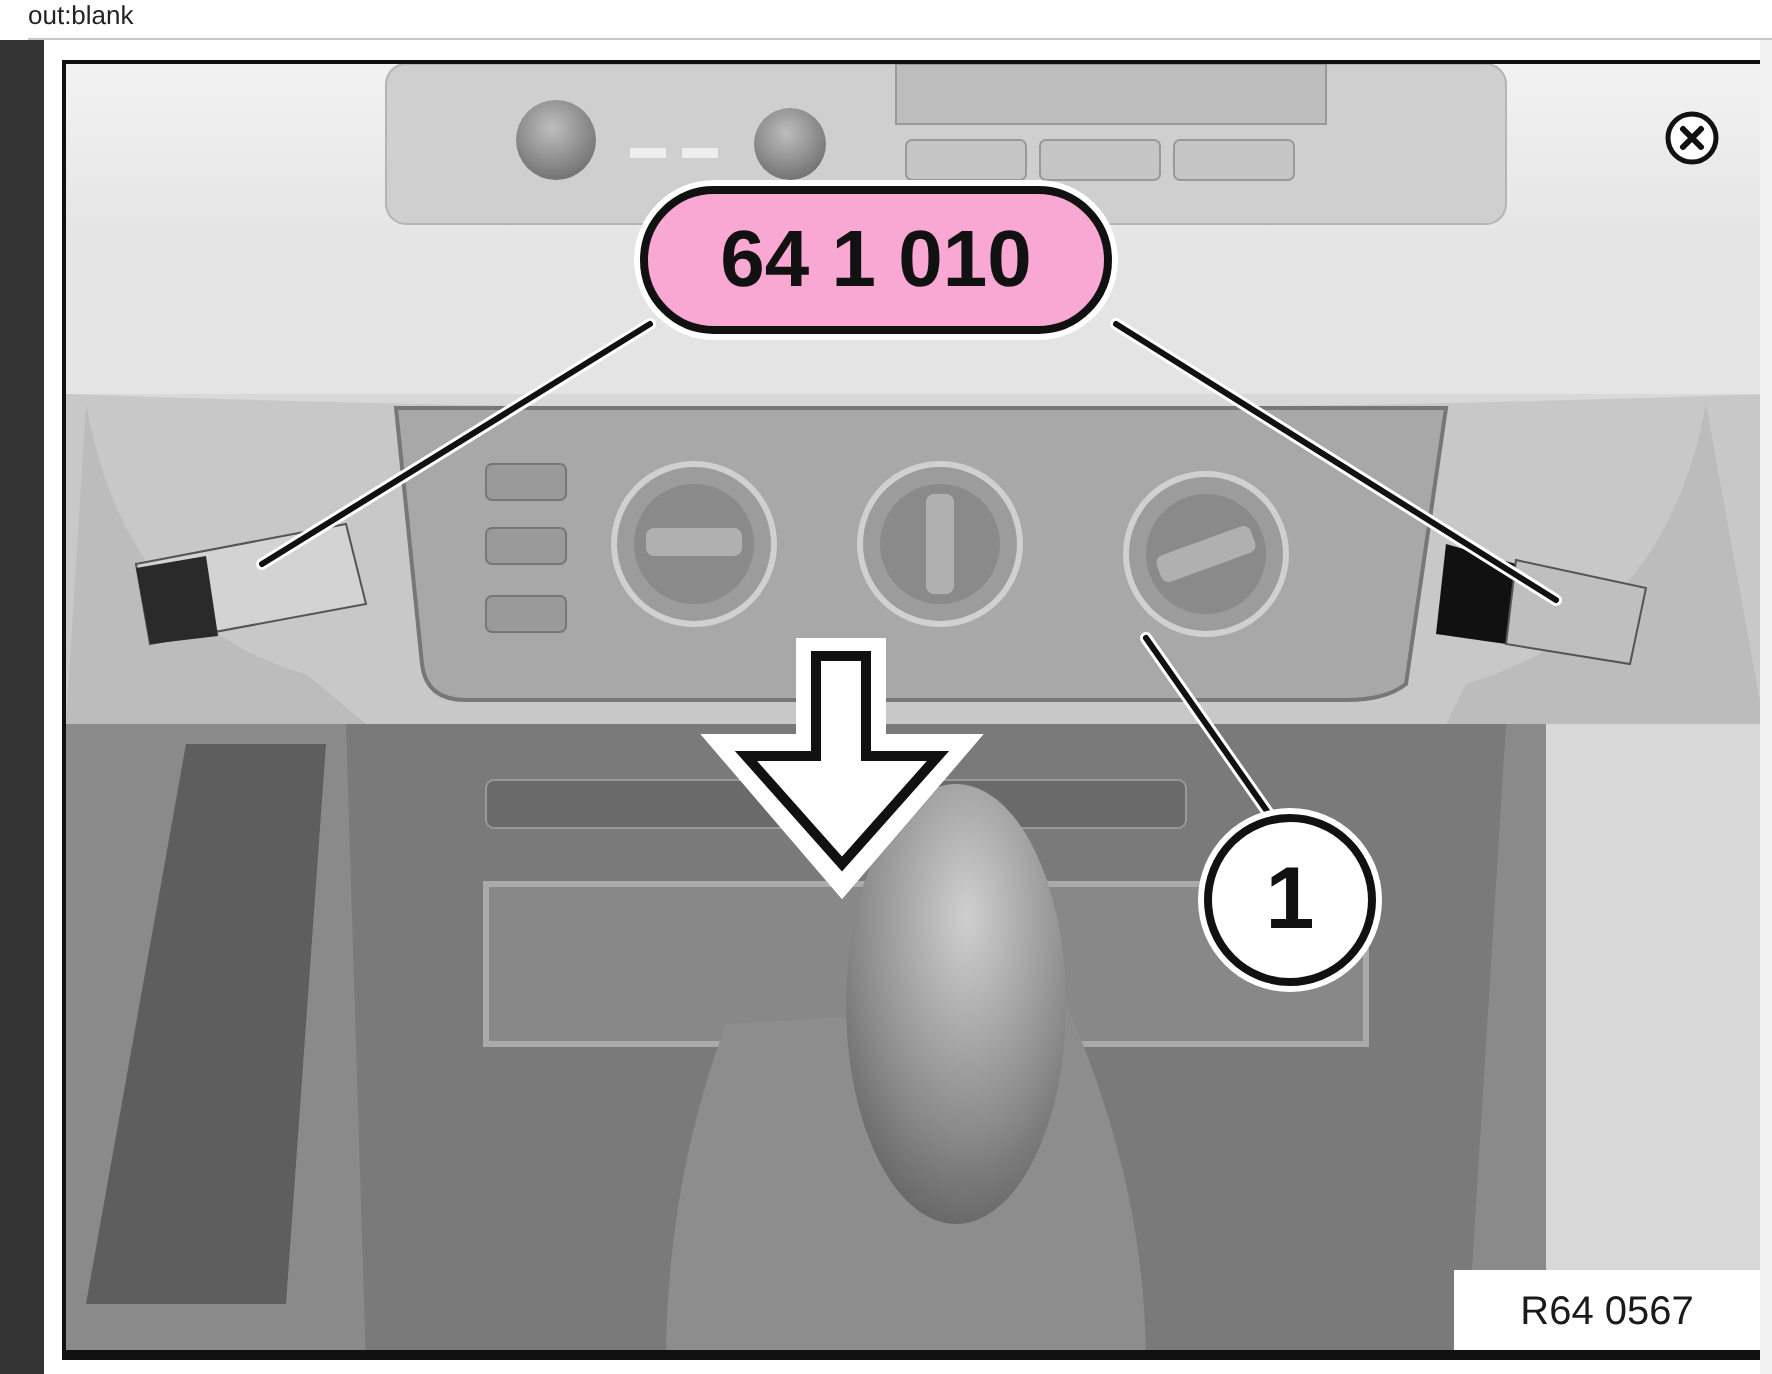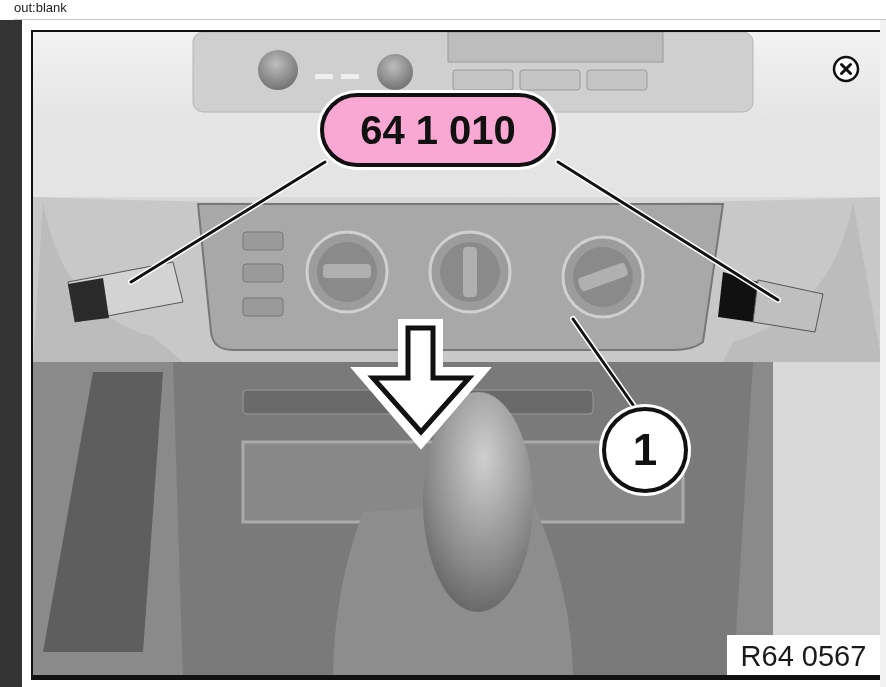--- a/index.html
+++ b/index.html
@@ -6,21 +6,21 @@
   body { width:886px; height:687px; overflow:hidden; background:#ffffff; position:relative; font-family:"Liberation Sans", sans-serif; }
   .addrbar { position:absolute; left:14px; top:0; width:886px; height:19px; background:#ffffff; border-bottom:1px solid #c8c8c8; }
   .addrbar span { position:absolute; left:0; top:0; font-size:13px; line-height:16px; color:#222; }
   .sidebar { position:absolute; left:0; top:20px; width:22px; height:667px; background:#333333; }
   .figure { position:absolute; left:31px; top:30px; width:849px; height:650px; border:2px solid #111; border-right:none; box-sizing:border-box; background:#d7d7d7; overflow:hidden; }
   .figure::after { content:""; position:absolute; left:0; right:0; bottom:0; height:3px; background:#111; }
   svg.scene { position:absolute; left:0; top:0; }
   .close-btn { position:absolute; left:832px; top:55px; width:28px; height:28px; cursor:pointer; }
   .callout-label { position:absolute; left:320px; top:93px; width:236px; height:74px; border:4px solid #111; border-radius:37px; background:#f9a8d4; box-sizing:border-box; display:flex; align-items:center; justify-content:center; font-weight:bold; font-size:40px; color:#111; letter-spacing:0px; box-shadow:0 0 0 3px #fff; }
   .callout-num { position:absolute; left:602px; top:407px; width:86px; height:86px; border:4px solid #111; border-radius:50%; background:#fff; box-sizing:border-box; display:flex; align-items:center; justify-content:center; font-weight:bold; font-size:44px; color:#111; box-shadow:0 0 0 3px #fff; }
-  .ref-code { position:absolute; left:727px; top:635px; width:153px; height:42px; background:#fff; display:flex; align-items:center; justify-content:center; font-size:29px; color:#1a1a1a; }
+  .ref-code { position:absolute; left:727px; top:635px; width:153px; height:42px; background:#fff; display:flex; align-items:center; justify-content:center; font-size:20px; color:#1a1a1a; }
   .rightgap { position:absolute; left:880px; top:20px; width:6px; height:667px; background:#f2f2f2; }
 </style>
 </head>
 <body>
 
 <div class="addrbar">
   <span>out:blank</span>
 </div>
 
 <div class="sidebar">

